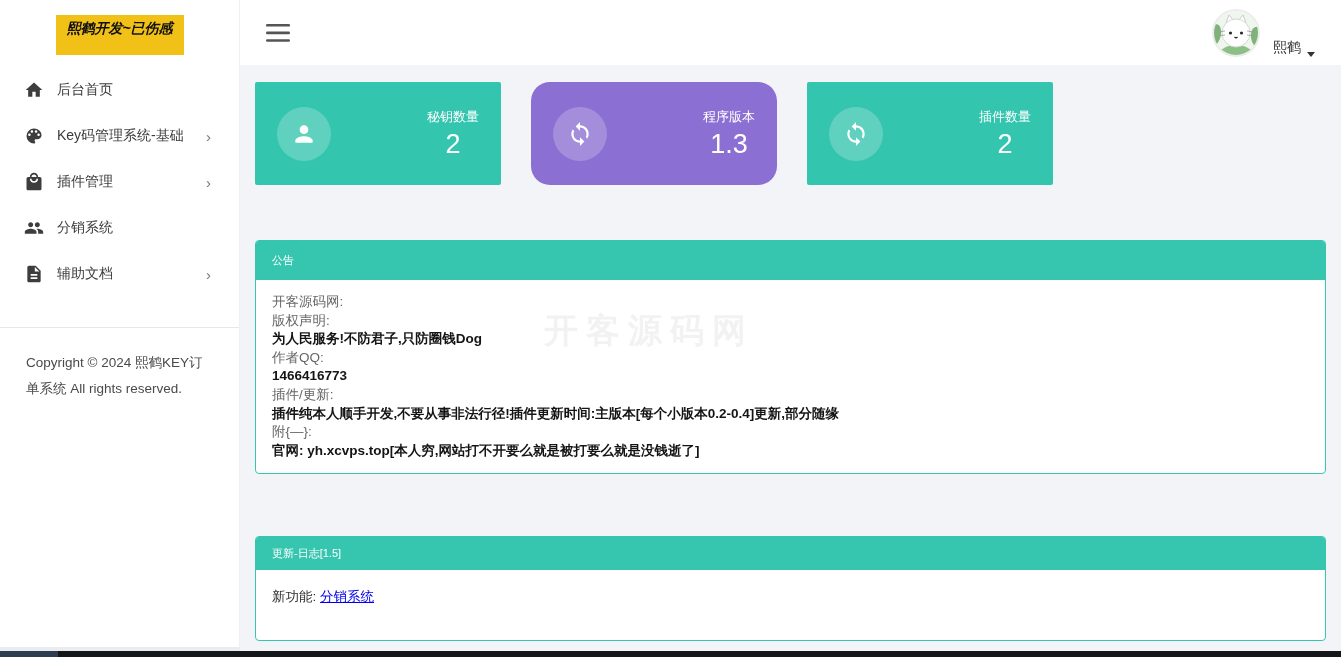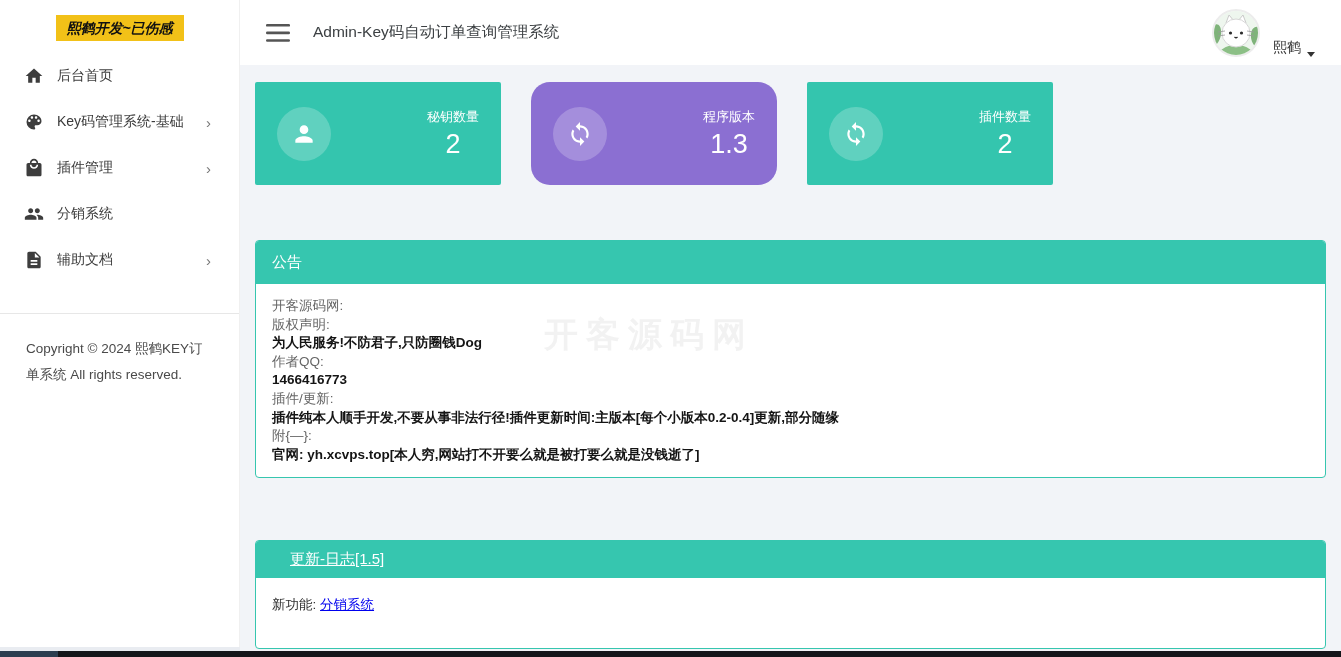--- a/index.html
+++ b/index.html
@@ -1,21 +1,21 @@
 <!DOCTYPE html>
 <html><head>
 <meta charset="utf-8">
 <style>
   * { margin:0; padding:0; box-sizing:border-box; }
   html,body { width:1341px; height:657px; overflow:hidden; }
   body { font-family:"Liberation Sans","DejaVu Sans",sans-serif; background:#f2f4f8; position:relative; }
 
   
   .sidebar { position:absolute; left:0; top:0; width:240px; height:100%; background:#fff; border-right:1px solid #f0f0f0; z-index:5; }
-  .dev-badge { width:128px; height:26px; margin:15px auto 0; background:#f2c118; color:#111;
+  .dev-badge { width:128px; height:40px; margin:15px auto 0; background:#f2c118; color:#111;
                font-size:14px; font-weight:bold; font-style:italic; text-align:center; line-height:26px; }
   .nav { margin-top:12px; }
   .nav-item { height:46px; display:flex; align-items:center; padding:0 28px 0 24px; font-size:14px; color:#3b3b3b; cursor:pointer; }
   .nav-icon { width:20px; height:20px; margin-right:13px; flex:none; }
   .nav-icon svg { width:20px; height:20px; fill:#3d3d3d; display:block; }
   .nav-chevron { margin-left:auto; color:#777; font-size:15px; line-height:1; }
   .side-divider { margin-top:30px; border-top:1px solid #e7e7e7; }
   .copyright { padding:22px 26px 0; font-size:13.5px; color:#4a4a4a; line-height:26px; }
 
   
@@ -36,29 +36,29 @@
   .stat-card { width:246px; height:103px; border-radius:2px; color:#fff; display:flex; align-items:center; padding-left:22px; }
   .card-teal { background:#34c5ae; }
   .card-purple { background:#8b6fd2;border-radius:19px; }
   .stat-icon-circle { width:54px; height:54px; border-radius:50%; background:rgba(255,255,255,0.22); display:flex; align-items:center; justify-content:center; flex:none; }
   .stat-icon-circle svg { width:26px; height:26px; fill:#fff; }
   .stat-right { margin-left:auto; margin-right:22px; display:flex; flex-direction:column; align-items:center; }
   .stat-label { font-size:13px; }
   .stat-value { font-size:27px; margin-top:3px; font-weight:400; }
 
   .panel { margin-top:55px; border:1px solid #36c6af; border-radius:4px; background:#fff; overflow:hidden; }
-  .panel-header { background:#36c6af; color:#fff; font-size:15px; padding:12px 16px; }
+  .panel-header { background:#36c6af; color:#fff; font-size:11px; padding:12px 16px; }
   .panel-body { padding:13px 16px; font-size:13.5px; color:#666; position:relative; }
   .ann-line { line-height:18.6px; white-space:nowrap; }
   .ann-line.bold { color:#141414; font-weight:700; }
   .watermark { position:absolute; left:288px; top:28px; font-size:34px; font-weight:bold; letter-spacing:8px;
                color:rgba(70,70,70,0.07); pointer-events:none; user-select:none; }
 
   .panel.changelog { margin-top:62px; }
-  .panel.changelog .panel-header { padding:9px 34px;text-decoration:underline; }
+  .panel.changelog .panel-header { padding:9px 16px; }
   .panel.changelog .panel-body { padding:18px 16px 34px; color:#333; }
   .log-link { color:#0000ee; text-decoration:underline; cursor:pointer; }
 
   
   .bottom-gray { position:absolute; left:0; bottom:6px; width:240px; height:4px; background:#e9ecf1; z-index:9; }
   .bottom-bar { position:absolute; left:0; bottom:0; width:100%; height:6px; background:#14161a; z-index:10; }
   .bottom-bar .seg { position:absolute; left:0; top:0; width:58px; height:100%; background:#2c3e50; }
 </style>
 </head>
 <body>
@@ -122,21 +122,20 @@
 </aside>
 
 <header class="topbar">
   <span class="menu-btn">
     <svg width="26" height="20" viewBox="0 0 26 20">
       <rect x="0" y="1" width="24" height="2.6" rx="1.2" fill="#555"></rect>
       <rect x="0" y="8.6" width="24" height="2.6" rx="1.2" fill="#555"></rect>
       <rect x="0" y="16.2" width="24" height="2.6" rx="1.2" fill="#555"></rect>
     </svg>
   </span>
-  <h1 class="page-title">Admin-Key码自动订单查询管理系统</h1>
 
   <div class="user-area">
     <span class="avatar">
       <svg width="44" height="44" viewBox="0 0 44 44">
         <circle cx="22" cy="22" r="22" fill="#eef6ee"></circle>
         <path d="M0 14 C8 10 10 26 2 34 L0 34 Z" fill="#7fb37a"></path>
         <path d="M44 16 C36 14 34 30 42 36 L44 36 Z" fill="#7fb37a"></path>
         <path d="M6 40 C14 32 30 32 38 40 L38 44 L6 44 Z" fill="#8cbf86"></path>
         <path d="M12 12 L15 4 L20 10 Z" fill="#fff" stroke="#c9c9c9" stroke-width="1"></path>
         <path d="M32 12 L29 4 L24 10 Z" fill="#fff" stroke="#c9c9c9" stroke-width="1"></path>

